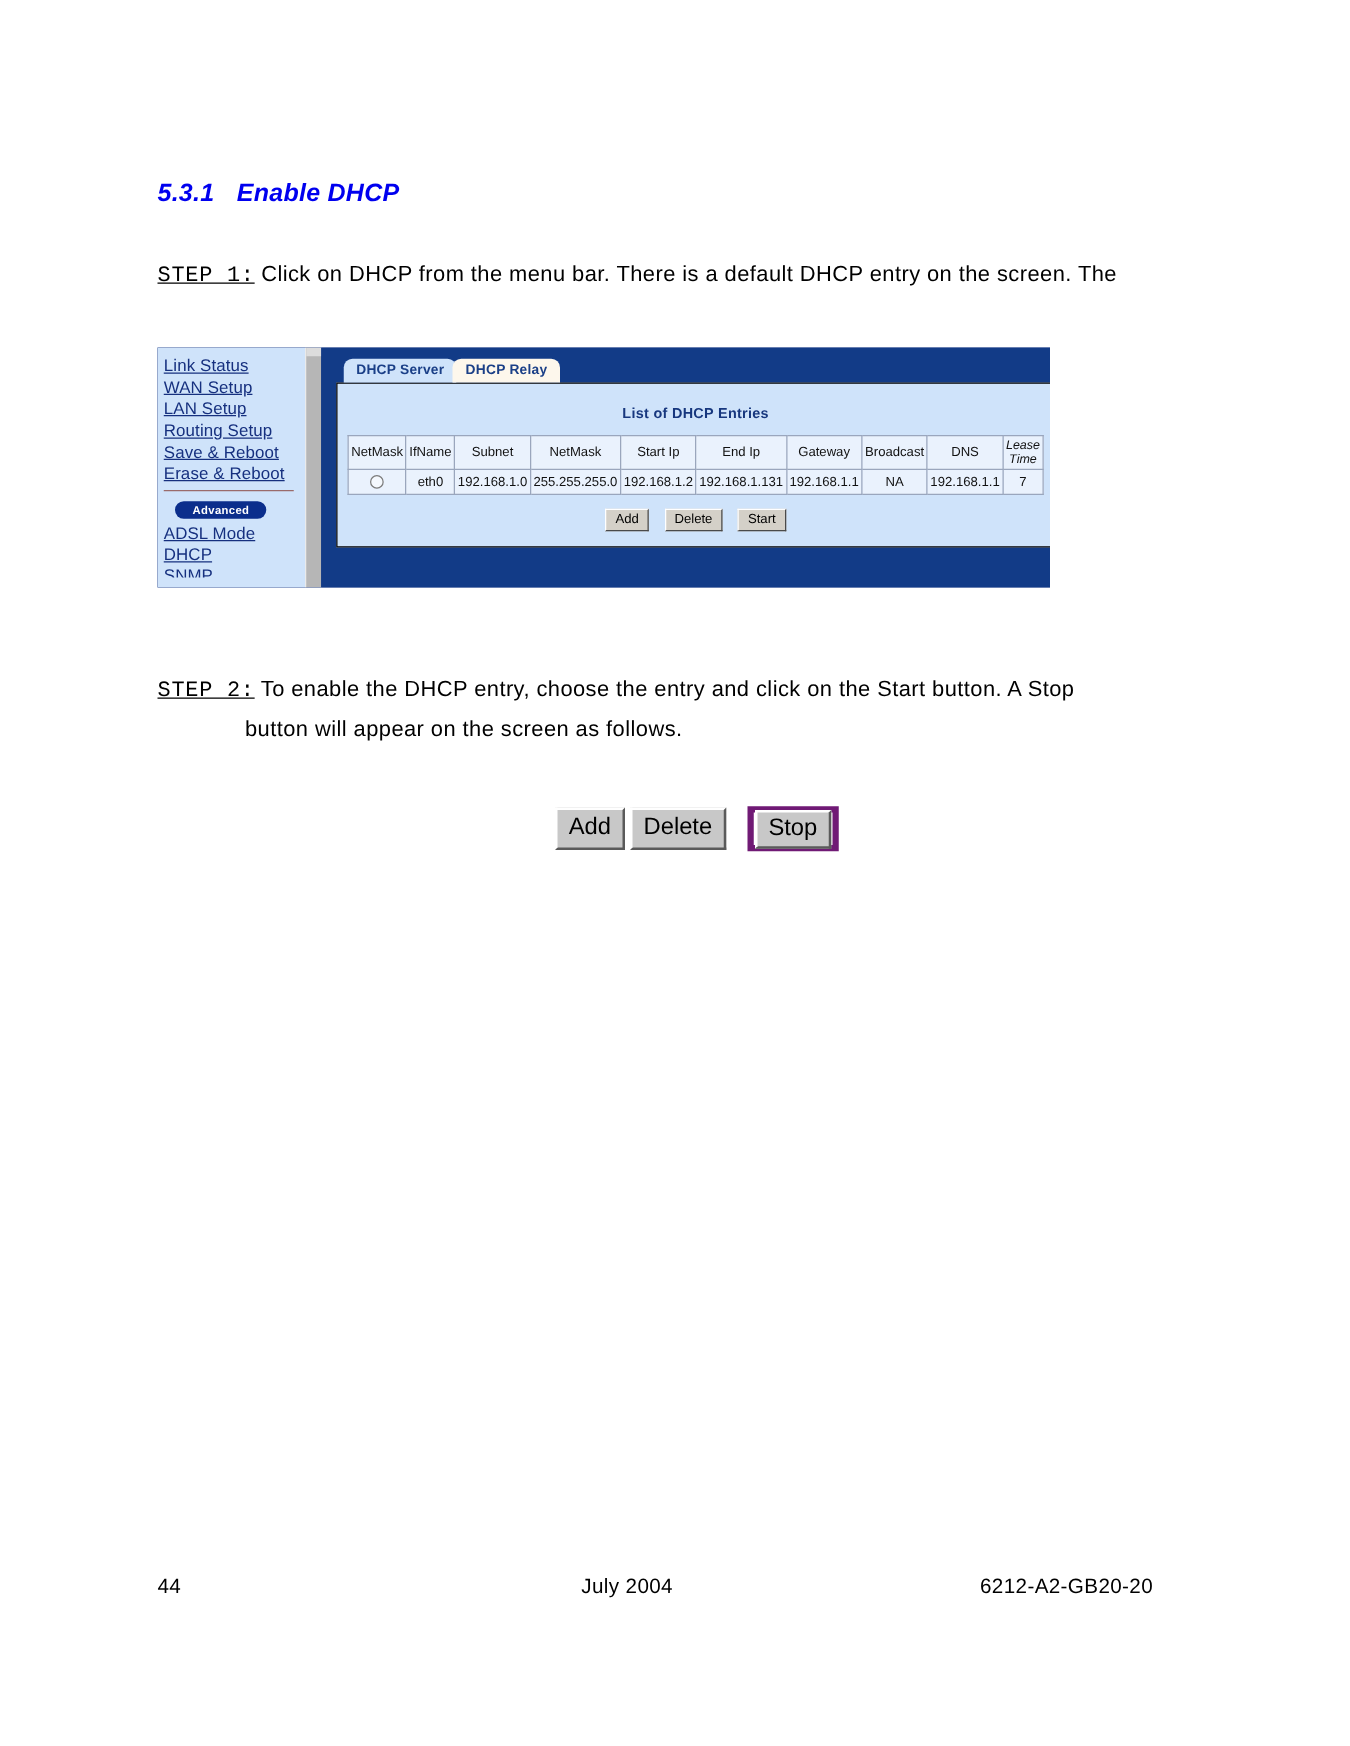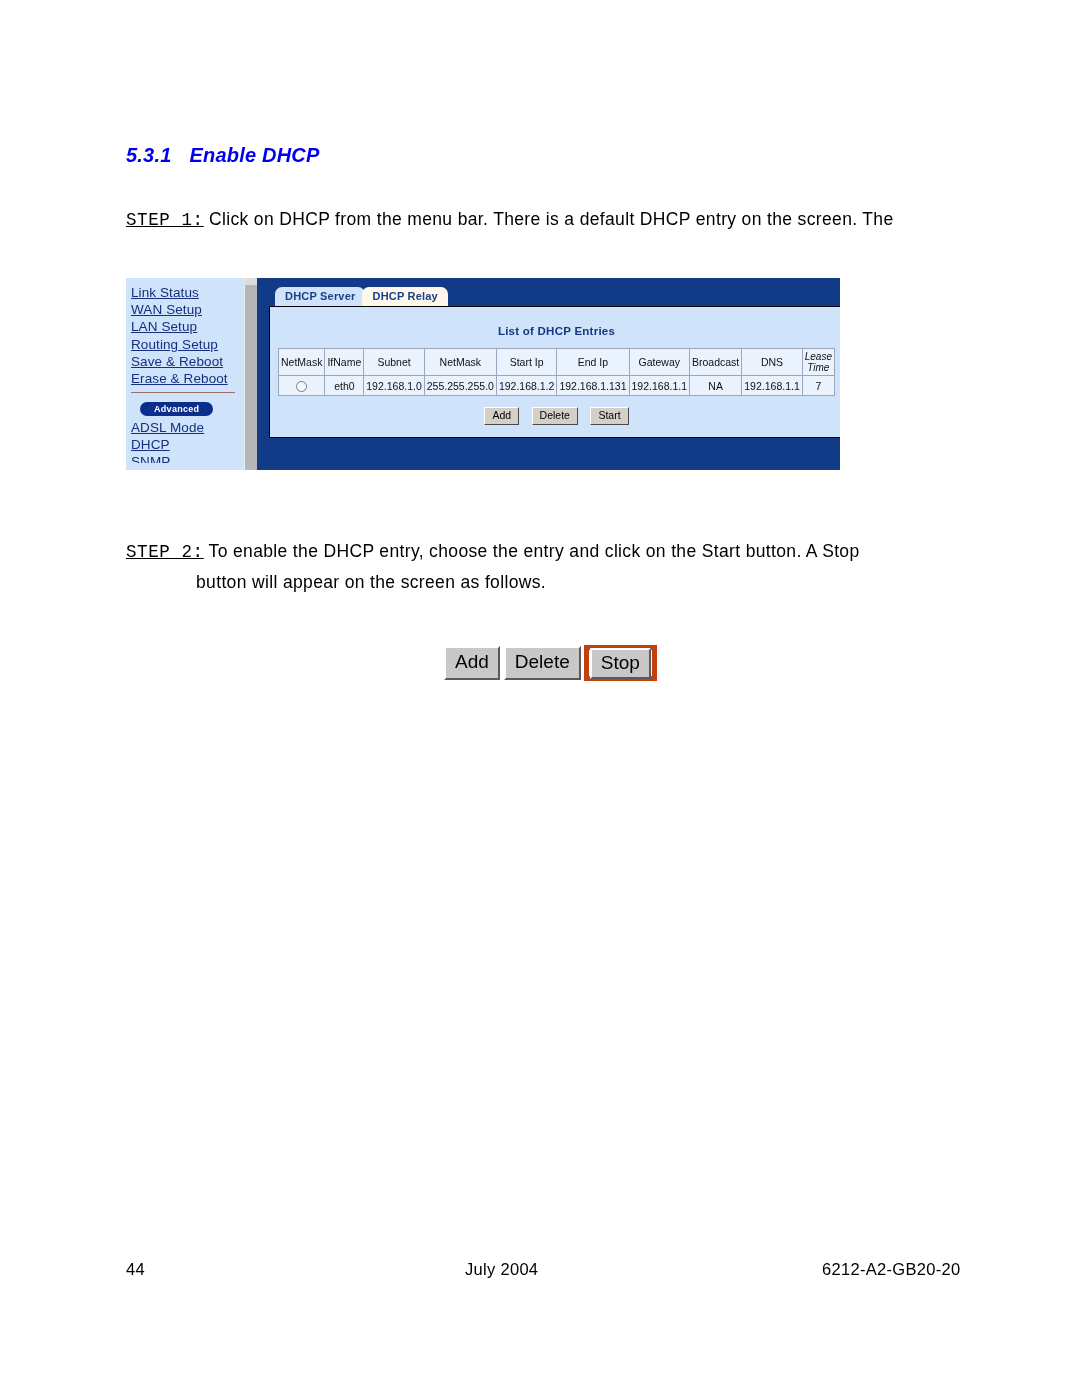--- a/index.html
+++ b/index.html
@@ -233,40 +233,40 @@
     border-bottom: 2px solid #5a5a5a;
     font-size: 19px;
     color: #000;
     padding: 2px 9px 4px 9px;
     line-height: 24px;
     white-space: nowrap;
   }
   .big-btn.add { margin-right: 4px; }
   .big-btn.delete { margin-right: 0px; }
   .stop-wrap {
-    border: 5px solid #c2410c;
+    border: 5px solid #701a75;
     padding: 1px;
-    margin-left: 3px;
+    margin-left: 17px;
     display: inline-block;
     line-height: 0;
   }
 
   
   .footer {
     position: absolute;
     left: 126px;
     top: 1260px;
     width: 862px;
     font-size: 16.5px;
     color: #000;
     letter-spacing: 0.3px;
   }
   .footer .pg { position: absolute; left: 0; }
   .footer .date { position: absolute; left: 339px; }
-  .footer .doc { position: absolute; left: 696px; }
+  .footer .doc { position: absolute; left: 658px; }
 </style>
 </head>
 <body>
 
 <div class="page-heading">
   <span class="num">5.3.1</span><span>Enable DHCP</span>
 </div>
 
 <div class="step step-1">
   <span class="label">STEP 1:</span><span> Click on DHCP from the menu bar.  There is a default DHCP entry on the screen.  The</span>

